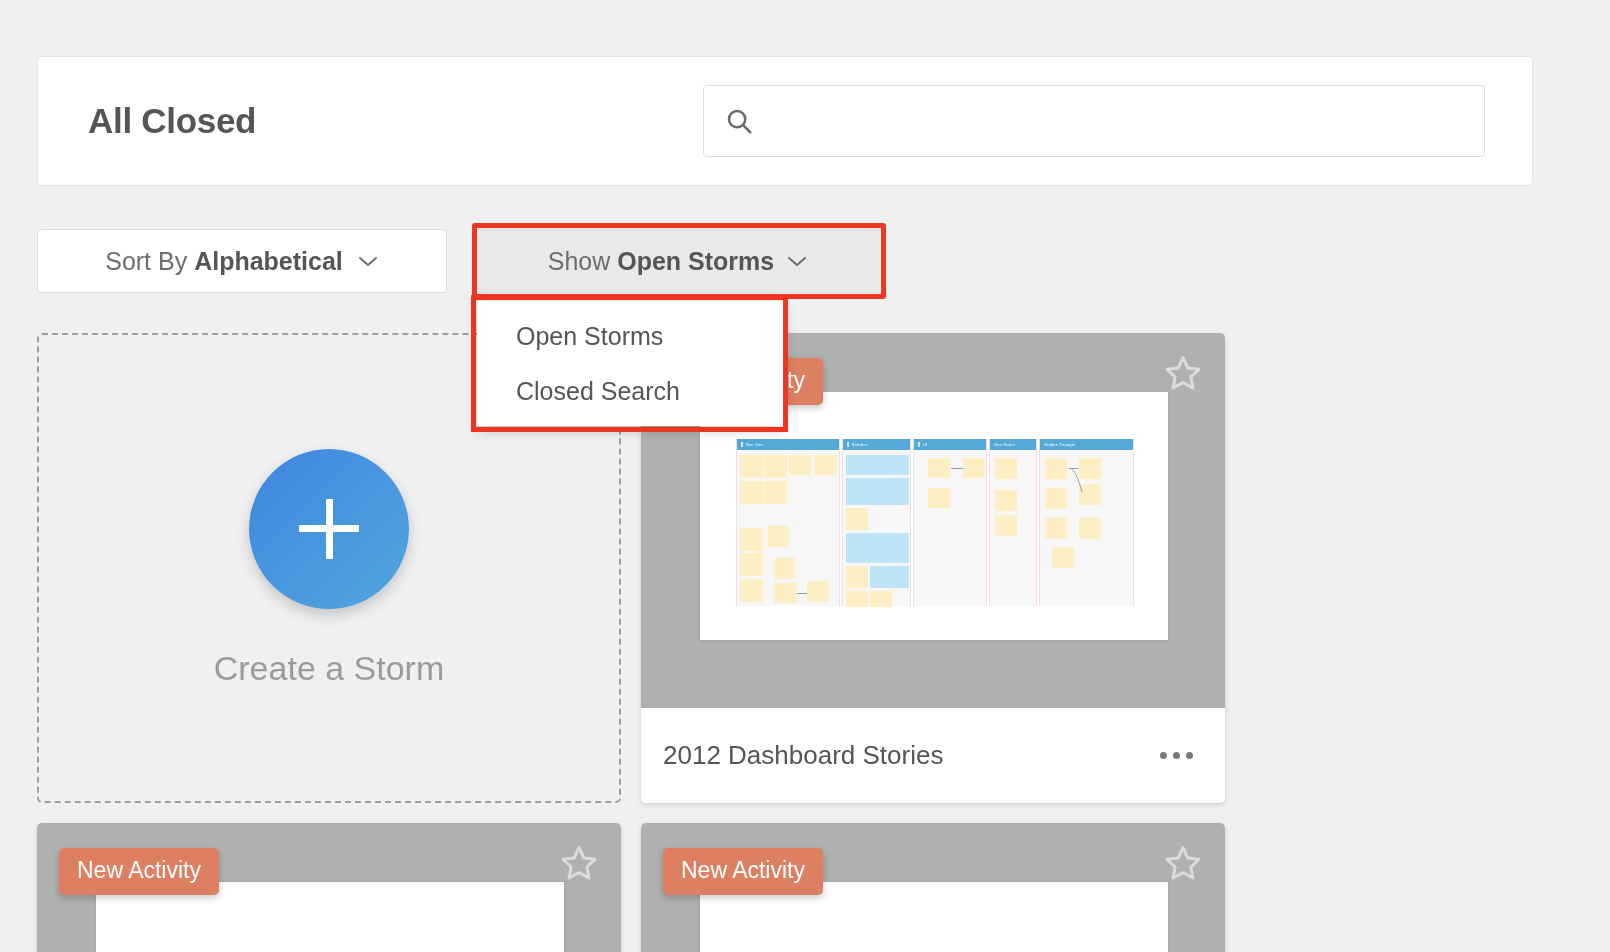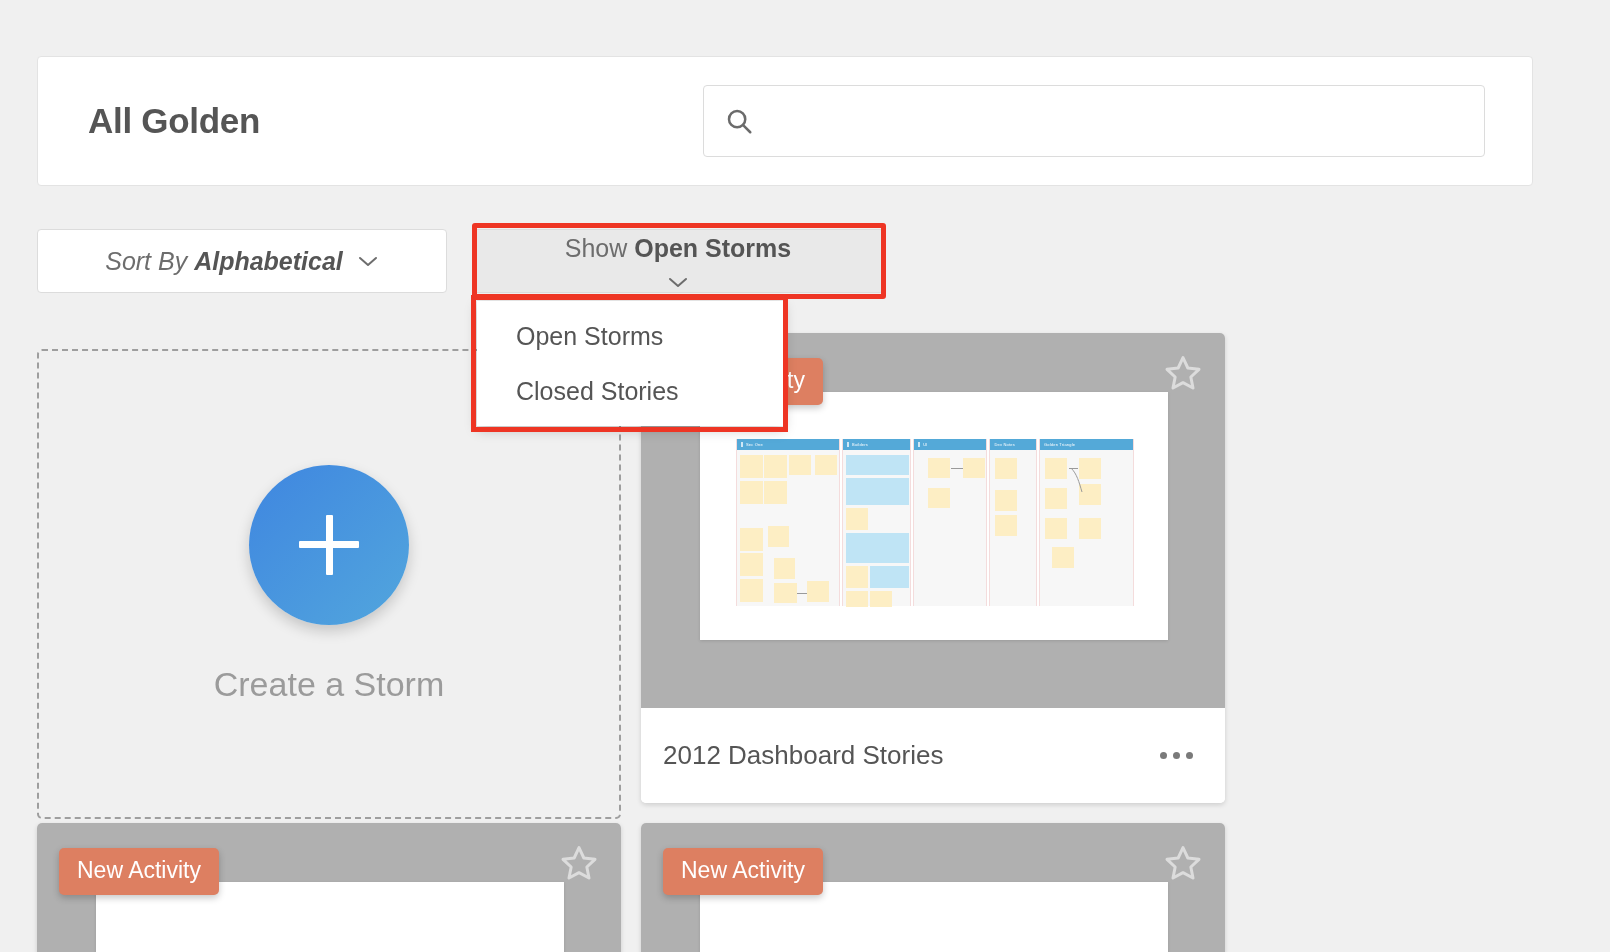--- a/index.html
+++ b/index.html
@@ -43,28 +43,28 @@
   }
   .search-input::placeholder { color: #9a9a9a; }
 
   
   .filter-row { position: absolute; left: 37px; top: 229px; }
   .sort-btn {
     position: absolute; left: 0; top: 0;
     width: 410px; height: 64px;
     background: #ffffff; border: 1px solid #dcdcdc; border-radius: 4px;
     display: flex; align-items: center; justify-content: center;
-    gap: 14px; cursor: pointer; font-style: italic;
+    gap: 14px; cursor: pointer;
   }
   .show-btn {
     position: absolute; left: 436px; top: 0;
     width: 410px; height: 64px;
     background: #e9e9e9; border: 1px solid #dcdcdc; border-radius: 3px;
     display: flex; align-items: center; justify-content: center;
-    gap: 12px; cursor: pointer; flex-direction: column;
+    gap: 12px; cursor: pointer;
   }
   .btn-text { font-size: 25px; color: #6d6d6d; white-space: nowrap; }
   .btn-text b { color: #555; font-weight: bold; }
   .chev { width: 22px; height: 14px; display: block; }
 
   
   .hl-show {
     position: absolute; left: 472px; top: 223px;
     width: 414px; height: 76px;
     border: 5px solid #ee3524; border-radius: 3px;
@@ -90,21 +90,21 @@
     width: 317px; height: 137px;
     border: 5px solid #ee3524;
     pointer-events: none; z-index: 35;
   }
 
   
   .grid { position: absolute; left: 37px; top: 333px; }
 
   
   .create-tile {
-    position: absolute; left: 0; top: 16px;
+    position: absolute; left: 0; top: 0;
     width: 584px; height: 470px;
     border: 2px dashed #9e9e9e; border-radius: 5px;
     background: transparent;
     display: flex; flex-direction: column;
     align-items: center; justify-content: center;
     cursor: pointer;
   }
   .plus-circle {
     width: 160px; height: 160px; border-radius: 50%;
     background: linear-gradient(135deg, #3f86e0 0%, #52a6dd 100%);
@@ -192,21 +192,21 @@
     cursor: pointer; padding: 10px;
   }
   .ellipsis i { width: 7px; height: 7px; border-radius: 50%; background: #7a7a7a; display: block; }
 </style>
 </head>
 <body>
 
 <div class="page">
 
   <div class="header-panel">
-    <div class="page-title">All Golden</div>
+    <div class="page-title">All Closed</div>
 
     <div class="search-wrap">
       <svg class="search-icon" viewBox="0 0 24 24" fill="none" stroke="#6b6b6b" stroke-width="2">
         <circle cx="10.5" cy="10.5" r="6.5"></circle>
         <line x1="15.3" y1="15.3" x2="21" y2="21" stroke-linecap="round"></line>
       </svg>
     </div>
   </div>
 
   <div class="filter-row">
@@ -223,21 +223,21 @@
       <svg class="chev" viewBox="0 0 22 14" fill="none" stroke="#6d6d6d" stroke-width="2">
         <polyline points="3,4 11,11 19,4" stroke-linecap="round" stroke-linejoin="round"></polyline>
       </svg>
     </div>
   </div>
 
   <div class="hl-show"></div>
 
   <div class="dropdown">
     <div class="dd-item">Open Storms</div>
-    <div class="dd-item">Closed Stories</div>
+    <div class="dd-item">Closed Search</div>
   </div>
   <div class="hl-menu"></div>
 
   <div class="grid">
 
     <div class="create-tile">
       <div class="plus-circle"></div>
       <div class="create-label">Create a Storm</div>
     </div>
 

